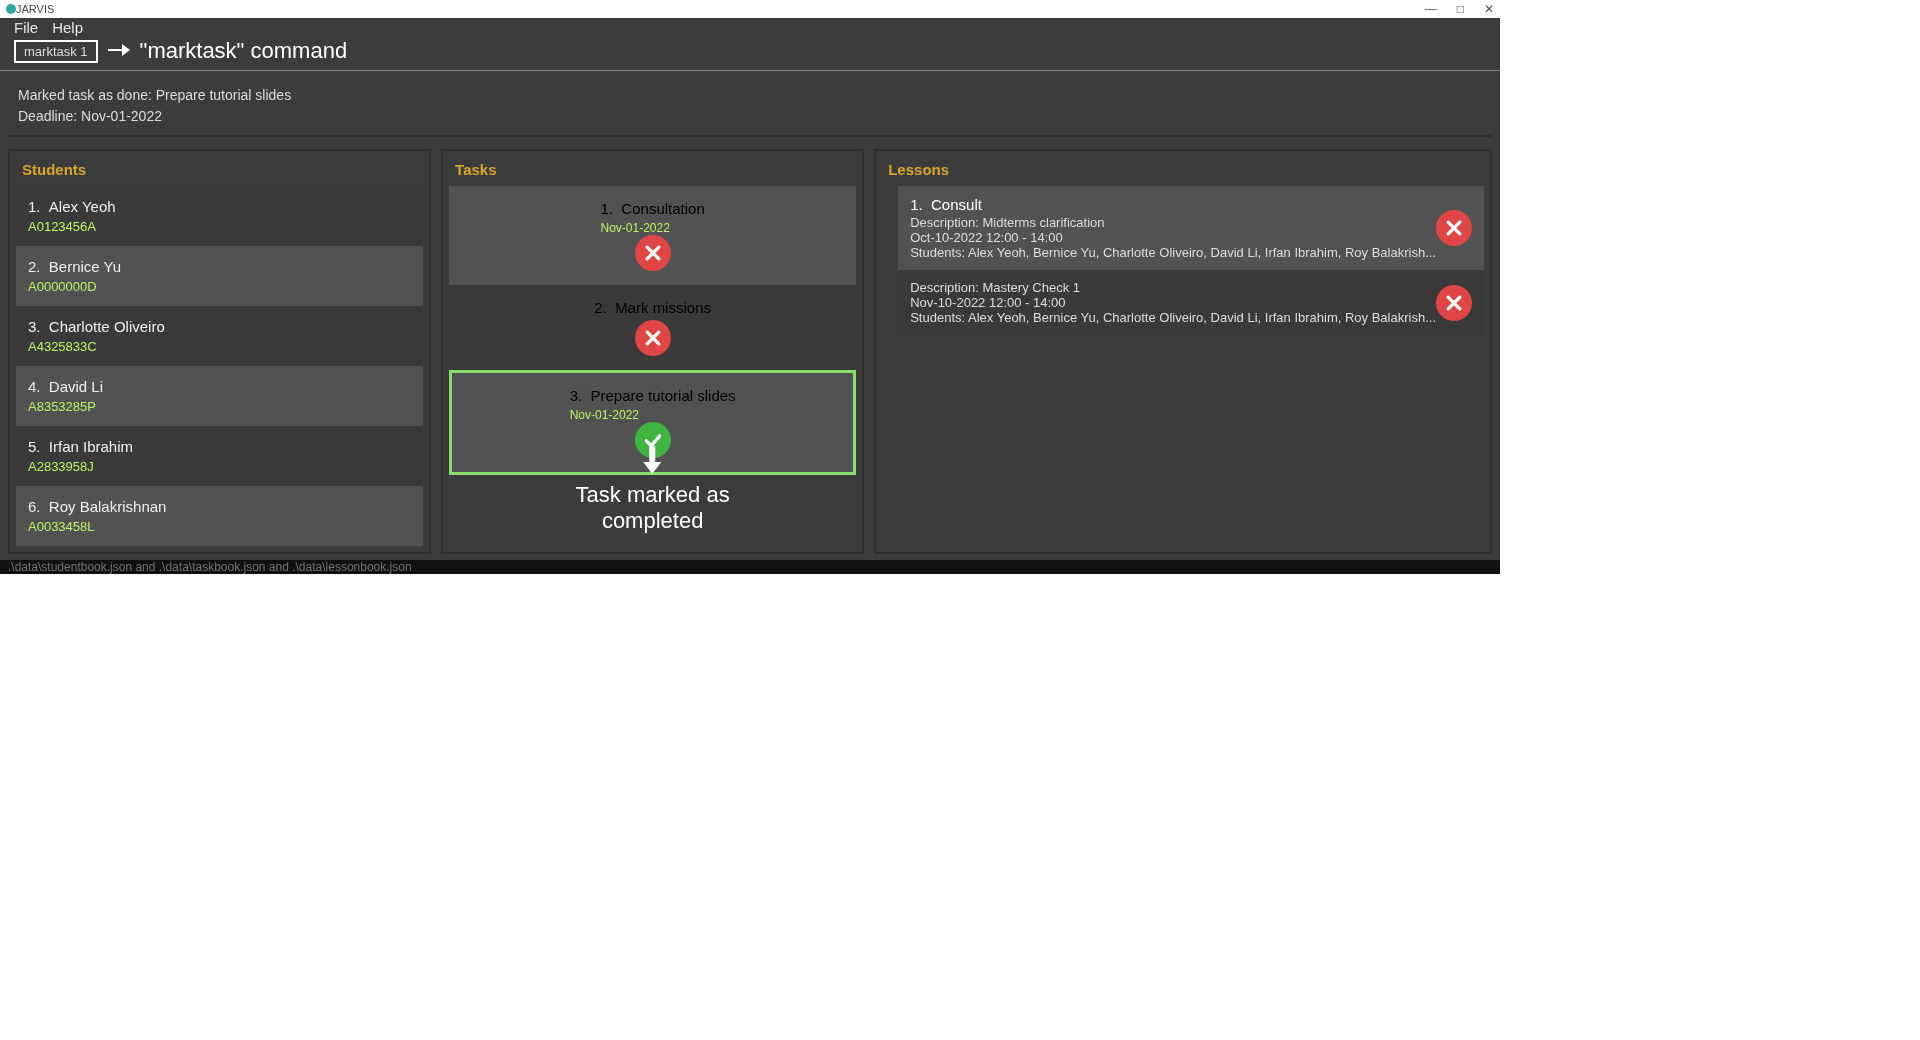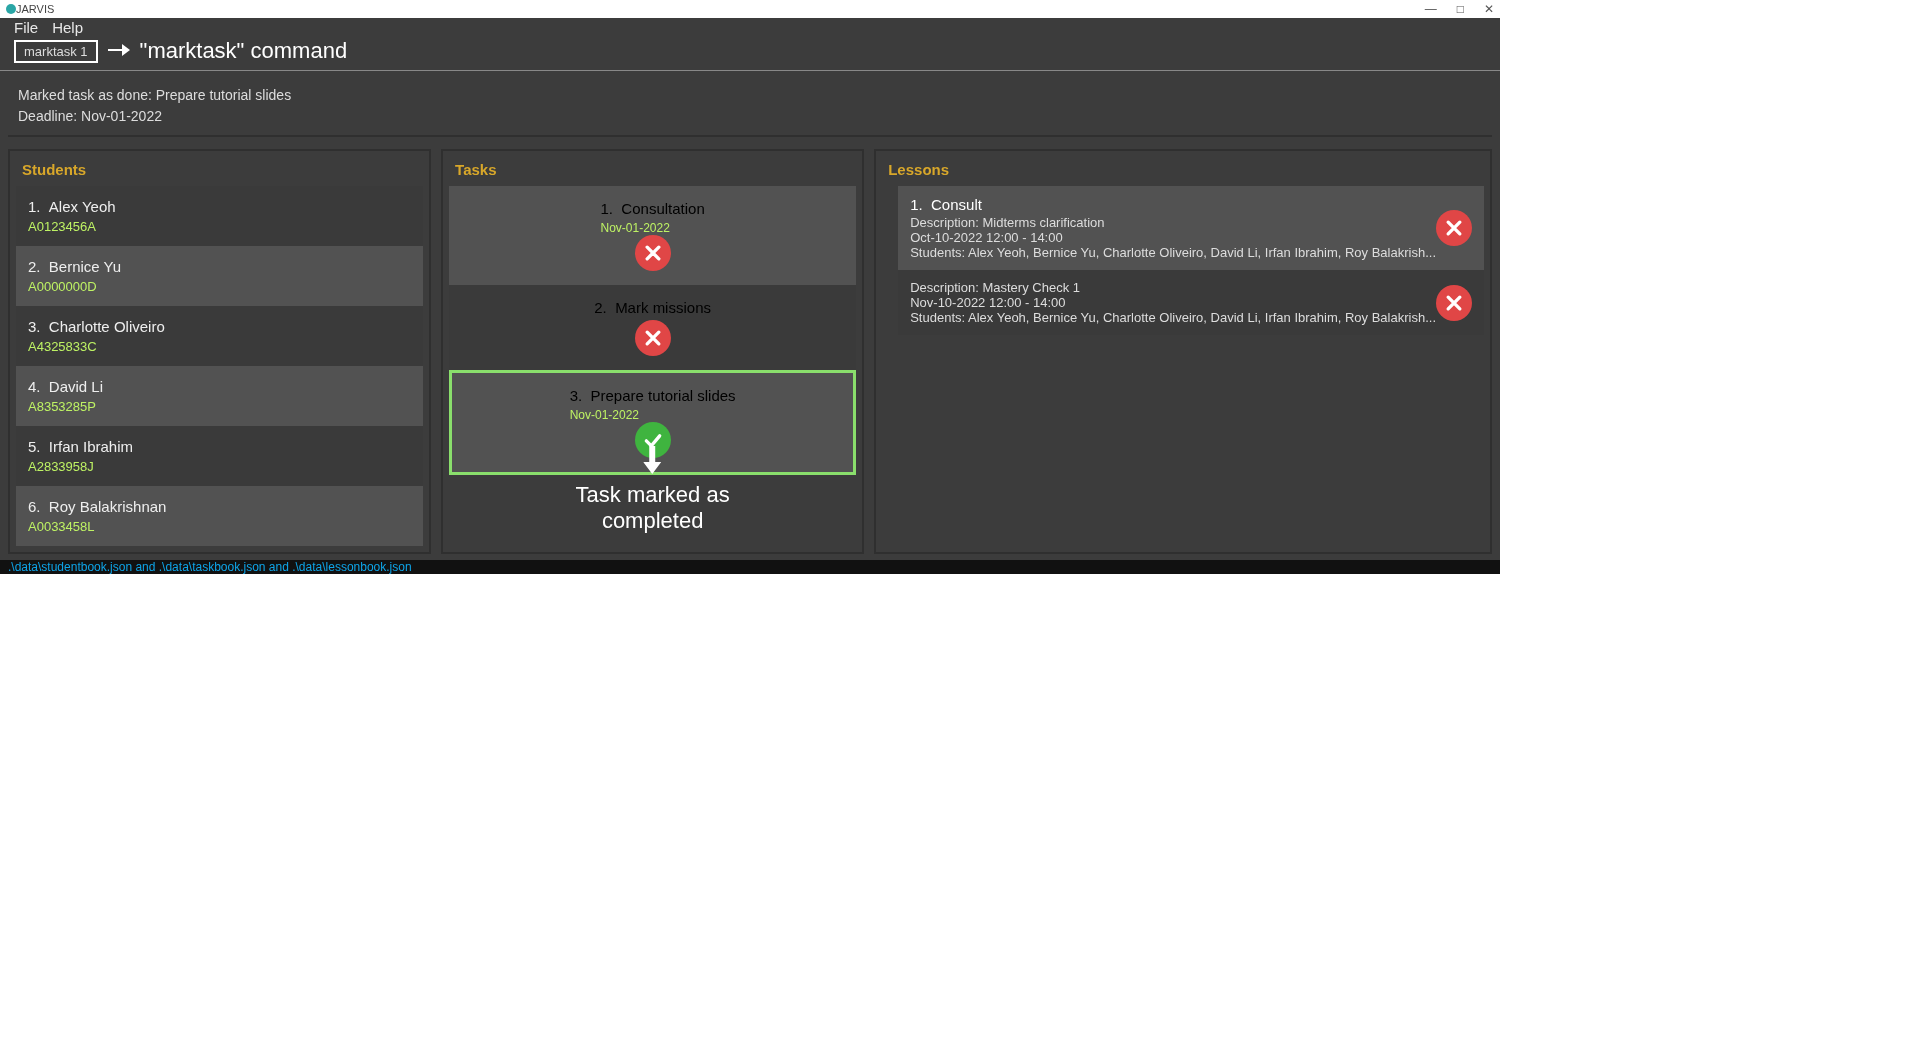--- a/index.html
+++ b/index.html
@@ -179,21 +179,21 @@
     font-weight: bold;
   }
   .annotation-text {
     font-size: 22px;
     margin-top: 4px;
   }
 
   .statusbar {
     height: 18px;
     background: #111;
-    color: #0ea5e9;
+    color: #737373;
     font-size: 12px;
     padding: 0 8px;
     display: flex;
     align-items: center;
   }
 </style>
 </head>
 <body>
 
 <div class="titlebar">

